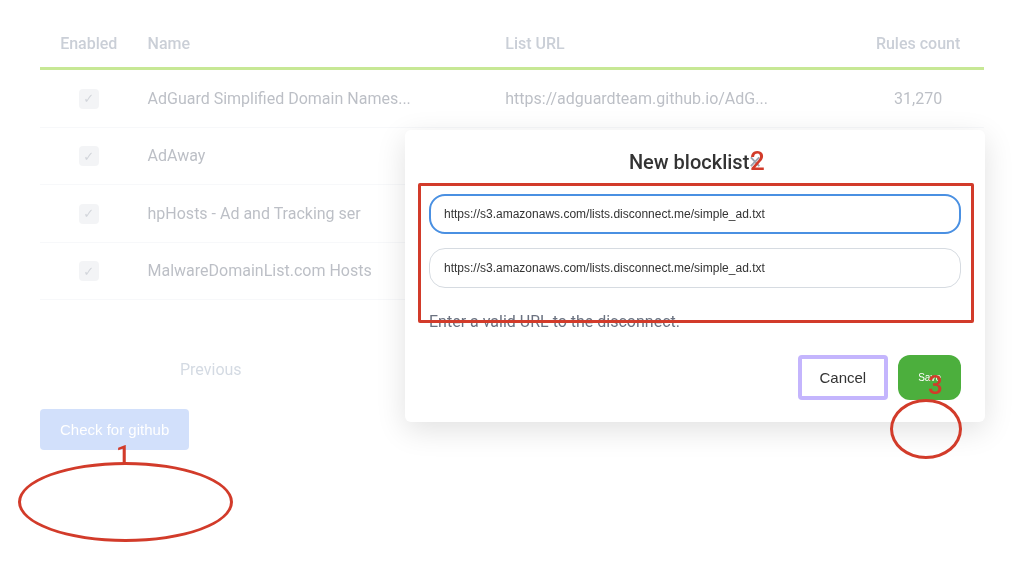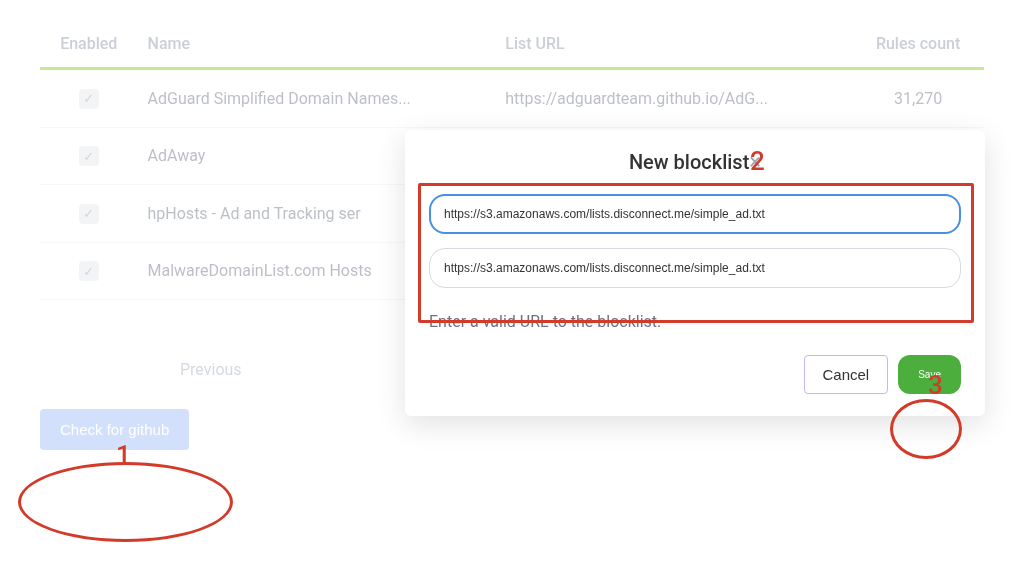--- a/index.html
+++ b/index.html
@@ -133,21 +133,21 @@
   }
   .modal-footer {
     display: flex;
     justify-content: flex-end;
     gap: 10px;
     padding: 10px 24px 22px;
   }
   .btn-cancel {
     background: #fff;
     color: #333;
-    border: 1px solid #c4b5fd;
+    border: 4px solid #c4b5fd;
     border-radius: 4px;
     padding: 10px 18px;
     font-size: 15px;
     cursor: pointer;
   }
   .btn-save {
     background: #4caf3d;
     color: #fff;
     border: none;
     border-radius: 12px;
@@ -229,21 +229,21 @@
 
 <div class="modal">
   <div class="modal-header">
     <div class="modal-title">New blocklist</div>
     <div class="close-x">×</div>
   </div>
   <div class="modal-body">
     <input class="input focus" value="https://s3.amazonaws.com/lists.disconnect.me/simple_ad.txt" style="">
     <input class="input" value="https://s3.amazonaws.com/lists.disconnect.me/simple_ad.txt" style="">
   </div>
-  <div class="helper">Enter a valid URL to the blocklist.</div>
+  <div class="helper">Enter a valid URL to the disconnect.</div>
   <div class="modal-footer">
     <button class="btn-cancel">Cancel</button>
     <button class="btn-save">Save</button>
   </div>
 </div>
 
 <div class="anno anno-num" style="left:116px; top:440px;">1</div>
 <div class="anno anno-ellipse" style="left:18px; top:462px; width:215px; height:80px;"></div>
 
 <div class="anno anno-num" style="left:750px; top:146px;">2</div>

